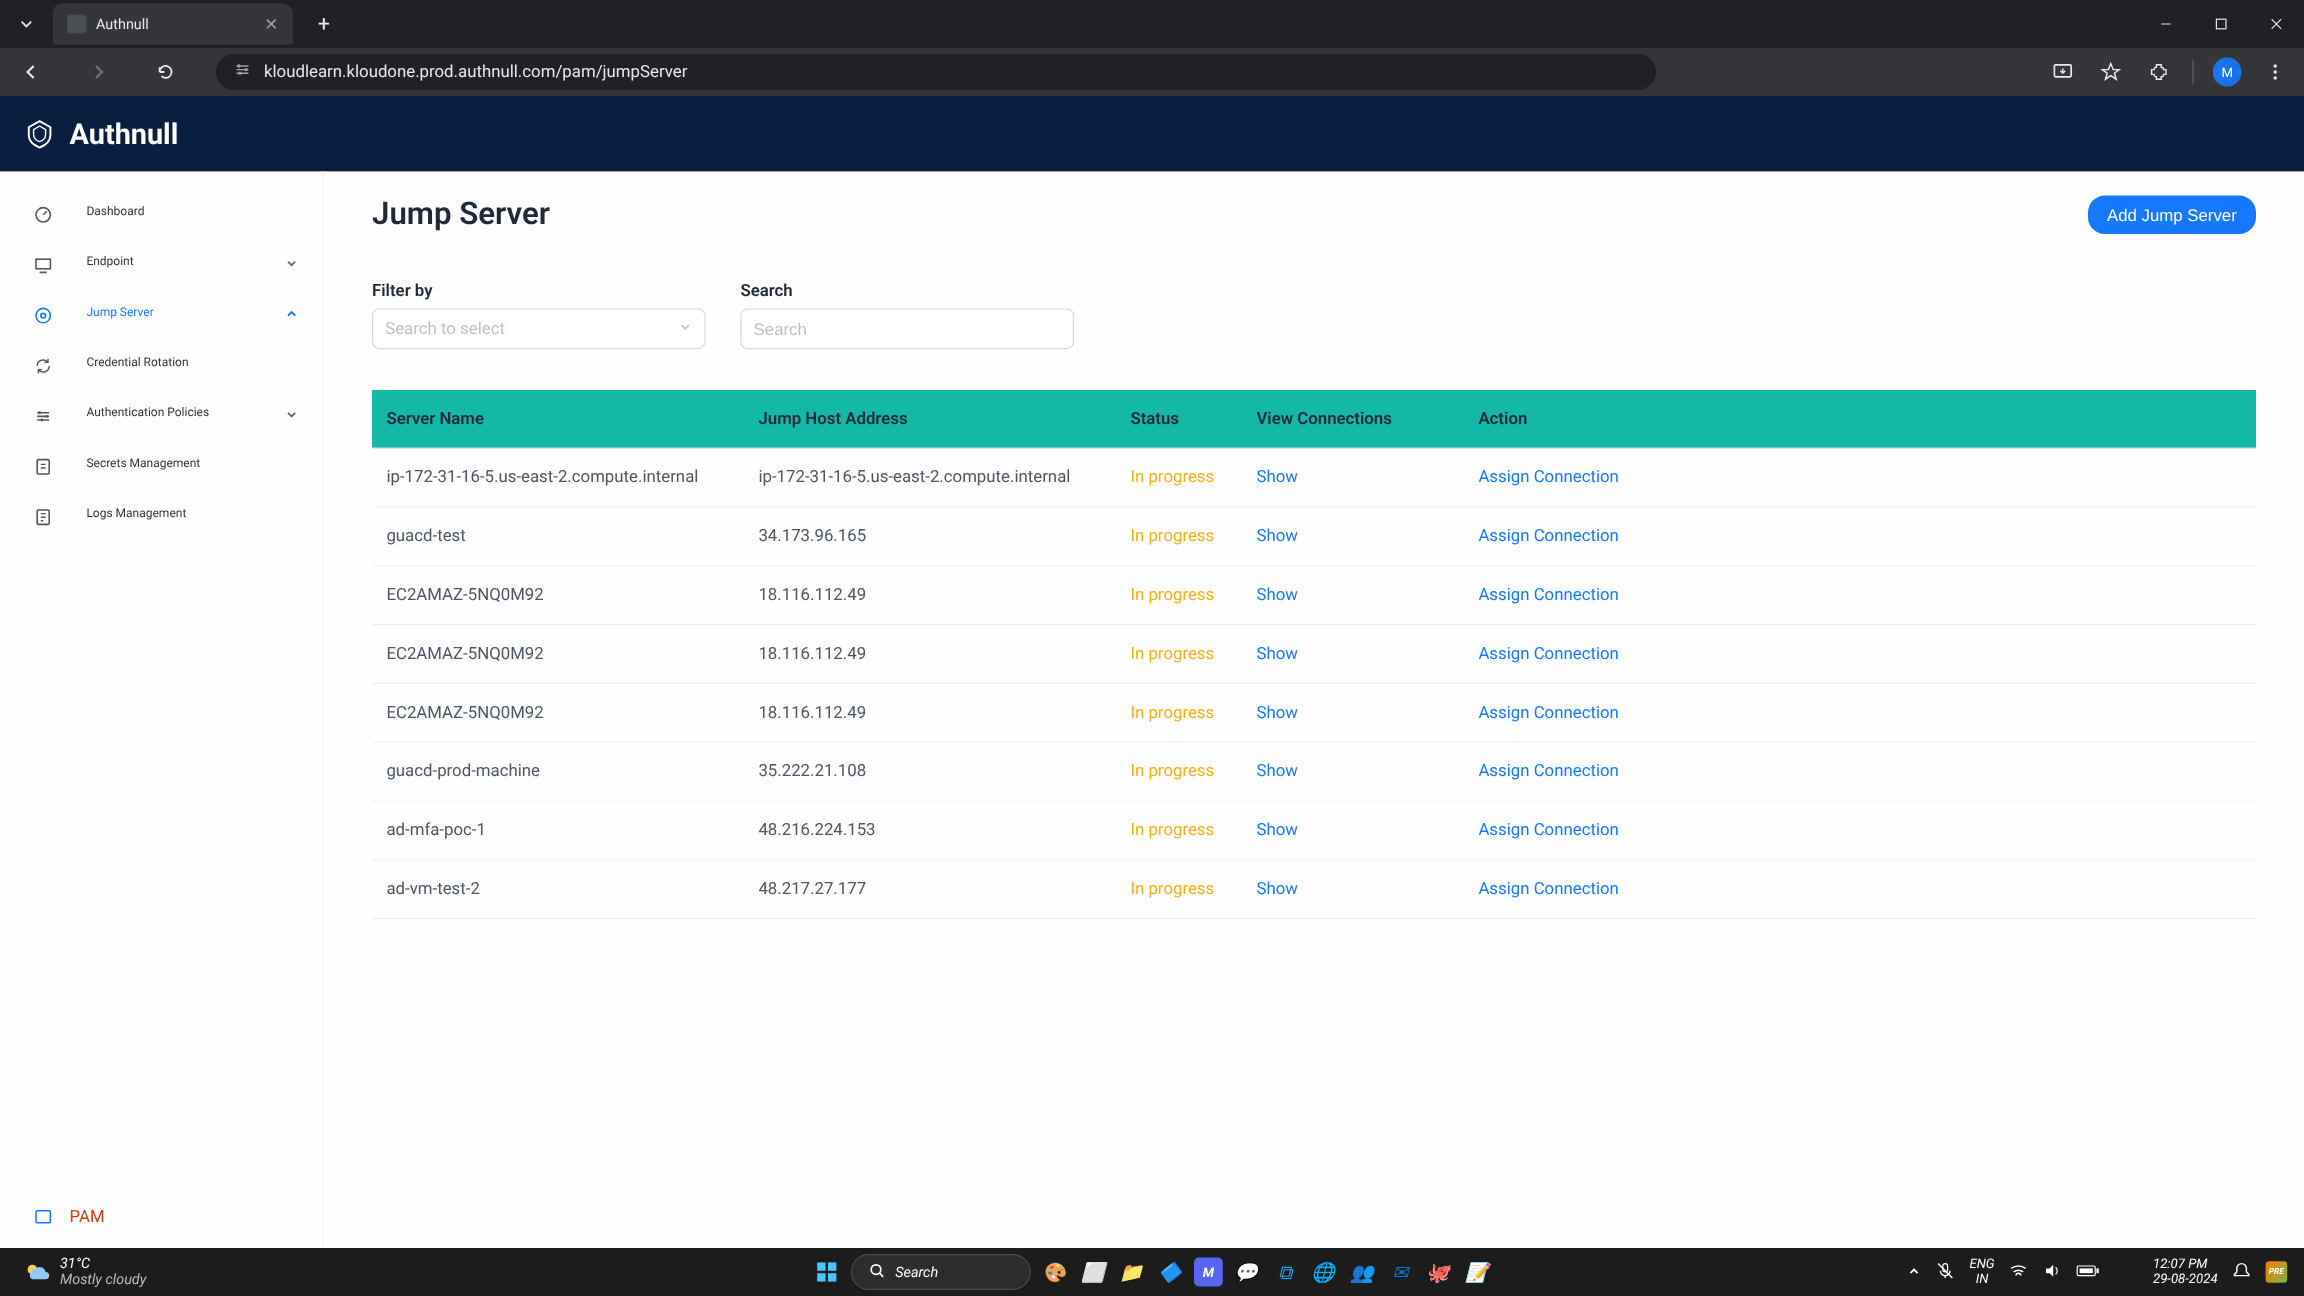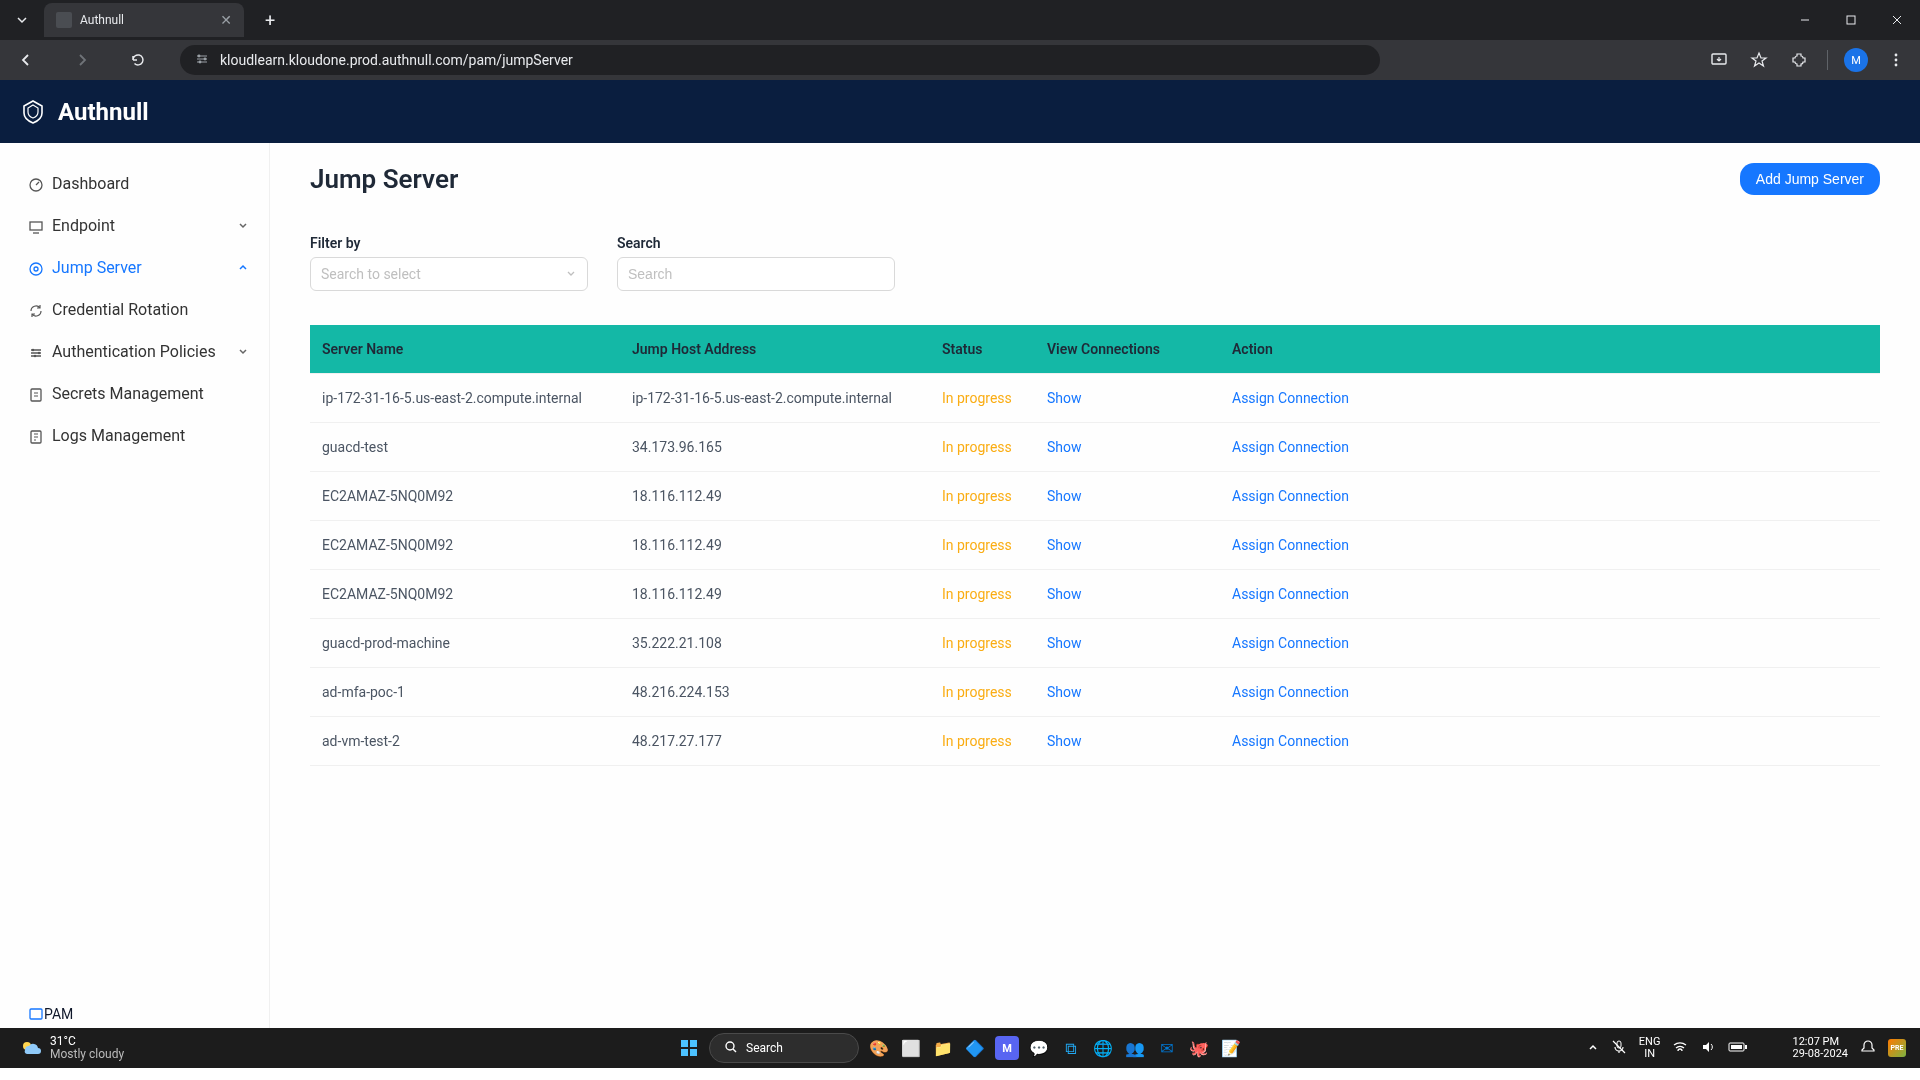--- a/index.html
+++ b/index.html
@@ -28,27 +28,27 @@
 
 .app-header { background: #0a1e3f; height: 63px; display: flex; align-items: center; padding: 0 20px; }
 .logo-wrap { display: flex; align-items: center; gap: 12px; }
 .logo-icon { width: 26px; height: 26px; }
 .logo-text { color: #fff; font-size: 24px; font-weight: 700; }
 
 
 .app-body { display: flex; height: calc(1080px - 40px - 40px - 63px - 40px); }
 .sidebar { width: 270px; background: #fefefe; display: flex; flex-direction: column; border-right: 1px solid #f0f0f0; }
 .sidebar-menu { flex: 1; padding-top: 18px; overflow-y: auto; }
-.menu-item { display: flex; align-items: flex-end; padding: 10px 20px 10px 28px; font-size: 16px; color: #333; cursor: pointer; gap: 8px; height: 42px; }
+.menu-item { display: flex; align-items: flex-start; padding: 10px 20px 10px 28px; font-size: 10px; color: #333; cursor: pointer; gap: 28px; height: 42px; }
 .menu-item .chev { margin-left: auto; color: #666; }
 .menu-item.active { color: #1677ff; }
 .submenu .sub-item { padding: 10px 20px 10px 50px; font-size: 14px; color: #333; cursor: pointer; height: 42px; display: flex; align-items: center; }
 .submenu .sub-item.selected { background: #e6f4ff; color: #1677ff; border-radius: 8px; margin: 2px 8px; padding-left: 42px; }
 .menu-icon { width: 16px; height: 16px; display: inline-flex; align-items: center; justify-content: center; }
-.sidebar-footer { padding: 18px 28px; display: flex; align-items: center; gap: 0; color: #0f172a; font-size: 14px; }
+.sidebar-footer { padding: 18px 28px; display: flex; align-items: center; gap: 14px; color: #c2410c; font-size: 14px; }
 
 .main { flex: 1; background: #fefefe; padding: 20px 40px 0 40px; overflow: auto; }
 .page-head { display: flex; align-items: center; justify-content: space-between; }
 .page-title { font-size: 26px; font-weight: 600; color: #1f2937; }
 .primary-btn { background: #1677ff; color: #fff; border: none; border-radius: 14px; padding: 8px 16px; font-size: 14px; cursor: pointer; }
 
 .filters { display: flex; gap: 29px; margin-top: 40px; }
 .filter-group { display: flex; flex-direction: column; gap: 6px; }
 .filter-label { font-size: 14px; font-weight: 600; color: #1f2937; }
 .select-input { width: 278px; height: 34px; border: 1px solid #d9d9d9; border-radius: 6px; display: flex; align-items: center; padding: 0 10px; color: #bfbfbf; font-size: 14px; justify-content: space-between; background: #fff; }
@@ -56,21 +56,21 @@
 .text-input::placeholder { color: #bfbfbf; }
 
 .table { margin-top: 34px; width: 100%; border-collapse: collapse; }
 .table thead { background: #14b8a6; }
 .table th { text-align: left; padding: 16px 12px; font-size: 14px; font-weight: 600; color: #1f2937; border-bottom: 1px solid #f0f0f0; }
 .table td { padding: 16px 12px; font-size: 14px; color: #4b5563; border-bottom: 1px solid #f0f0f0; }
 .status-progress { color: #faad14; }
 .link-text { color: #1677ff; cursor: pointer; }
 
 
-.taskbar { position: fixed; bottom: 12px; left: 0; right: 0; height: 40px; background: #1c1c1c; display: flex; align-items: center; color: #fff; font-size: 12px; }
+.taskbar { position: fixed; bottom: 0; left: 0; right: 0; height: 40px; background: #1c1c1c; display: flex; align-items: center; color: #fff; font-size: 12px; font-style: italic; }
 .weather { display: flex; align-items: center; gap: 8px; padding-left: 18px; }
 .weather-icon { width: 24px; height: 24px; }
 .weather-txt { line-height: 1.1; }
 .task-center { display: flex; align-items: center; gap: 8px; position: absolute; left: 50%; transform: translateX(-50%); }
 .task-search { display: flex; align-items: center; background: #2d2d2d; border-radius: 18px; height: 30px; padding: 0 14px; gap: 8px; width: 150px; border:1px solid #4a4a4a; }
 .task-icon { width: 24px; height: 24px; border-radius: 4px; display: flex; align-items: center; justify-content: center; }
 .task-right { margin-left: auto; display: flex; align-items: center; gap: 12px; padding-right: 14px; }
 .lang-block { text-align: center; line-height: 1.1; font-size: 11px; }
 .clock-block { text-align: left; line-height: 1.1; font-size: 11px; margin-left: 32px; }
 .ti-img { font-size: 16px; }

